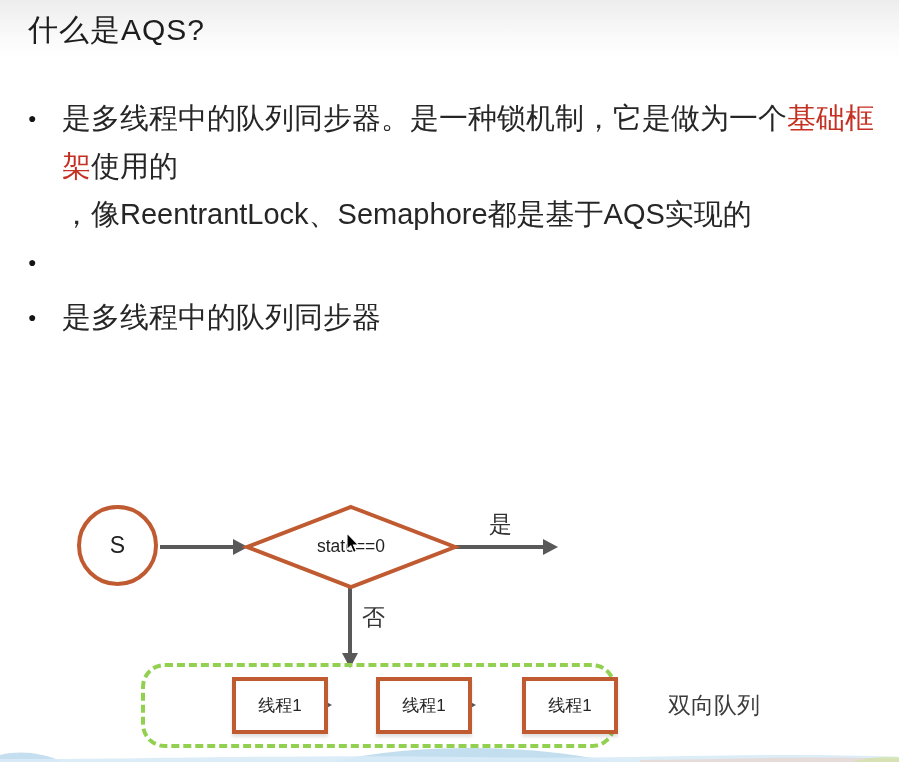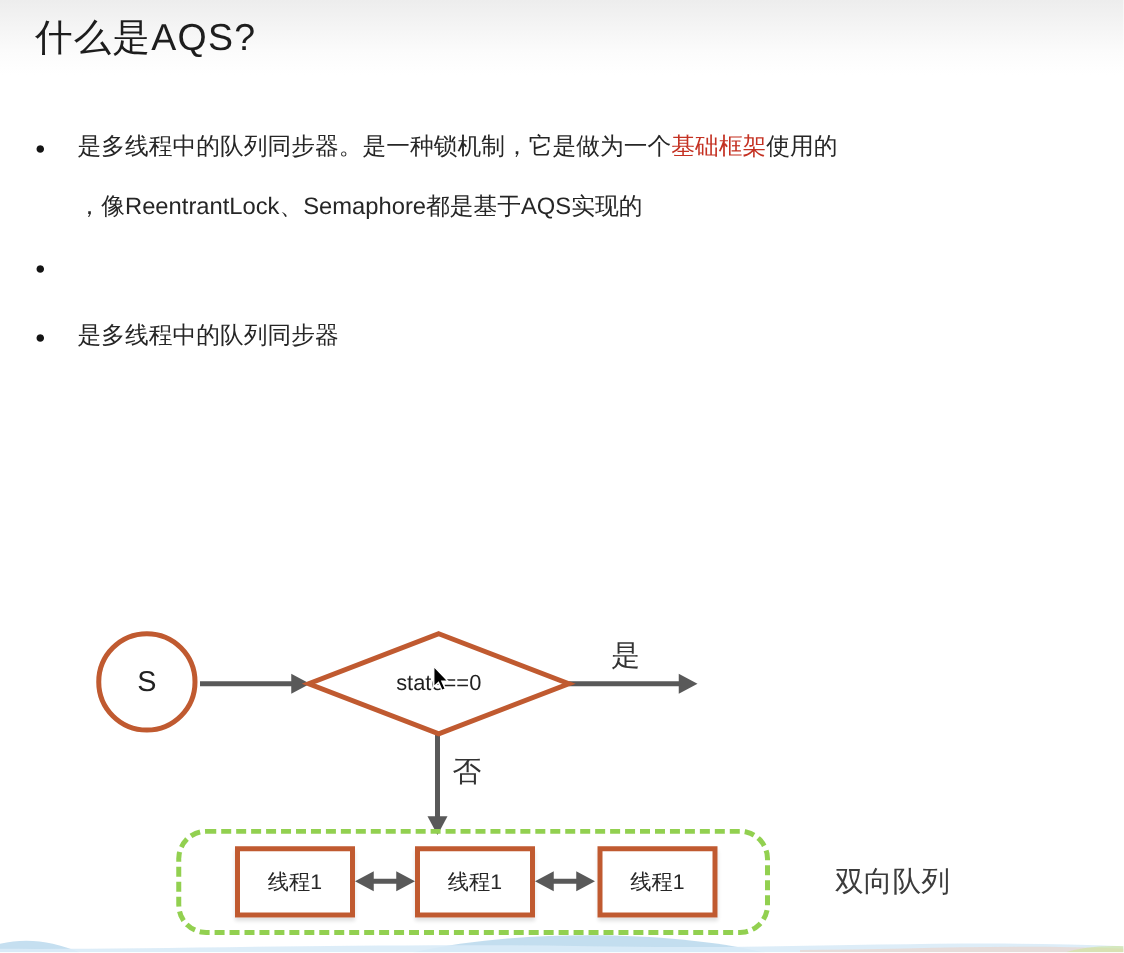--- a/index.html
+++ b/index.html
@@ -19,31 +19,31 @@
     color:var(--text);
   }
   .title{
     position:absolute;left:28px;top:10px;margin:0;
     font-size:30px;font-weight:500;color:#1d1d1d;letter-spacing:1px;
   }
   .bullets{position:absolute;left:28px;top:94px;width:858px;}
   .bullet-item{display:flex;}
   .bullet-item.spaced{margin-top:7px;}
   .bullet-marker{flex:none;width:34px;font-size:14px;line-height:48px;color:#141414;}
-  .bullet-text{font-size:19px;line-height:48px;color:var(--text);}
+  .bullet-text{font-size:29px;line-height:48px;color:var(--text);}
   .hl{color:var(--highlight);}
   
   .node{
     position:absolute;background:#fff;box-sizing:border-box;
     border:4px solid var(--node-border);
     display:flex;align-items:center;justify-content:center;
   }
   .start{left:77px;top:505px;width:81px;height:81px;border-radius:50%;font-size:23px;color:#222;}
   .resource{left:558px;top:509px;width:172px;height:78px;font-size:21px;box-shadow:0 3px 3px rgba(0,0,0,.12);}
-  .thread{top:677px;width:96px;height:57px;font-size:17px;box-shadow:0 3px 3px rgba(0,0,0,.12);}
+  .thread{top:677px;width:96px;height:57px;font-size:17px;box-shadow:0 3px 3px rgba(0,0,0,.12);margin-left:44px;}
   .t0{left:188px}.t1{left:332px}.t2{left:478px}
   .queue-frame{
     position:absolute;left:141px;top:663px;width:475px;height:85px;
     border:4px dashed var(--queue-border);border-radius:24px;box-sizing:border-box;
   }
   .cond-label{position:absolute;left:247px;top:536px;width:208px;text-align:center;font-size:17.5px;color:#1f1f1f;}
   .edge-label{position:absolute;font-size:23px;color:#333;}
   .yes{left:489px;top:509px;}
   .no{left:362px;top:602px;}
   .queue-label{position:absolute;left:668px;top:690px;font-size:23px;color:#3c3c3c;}

